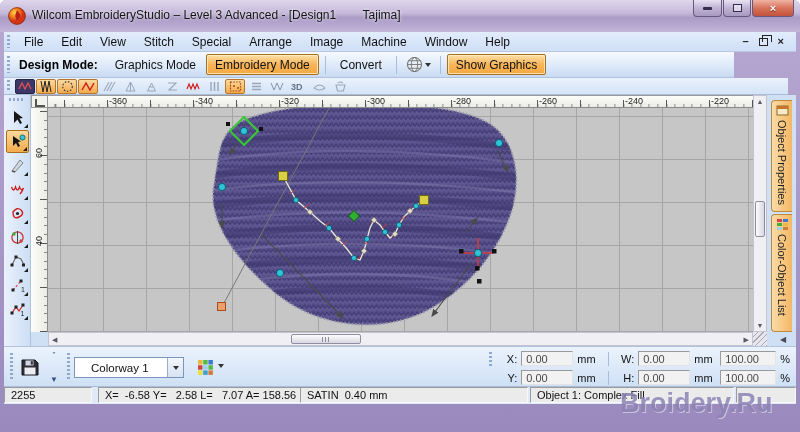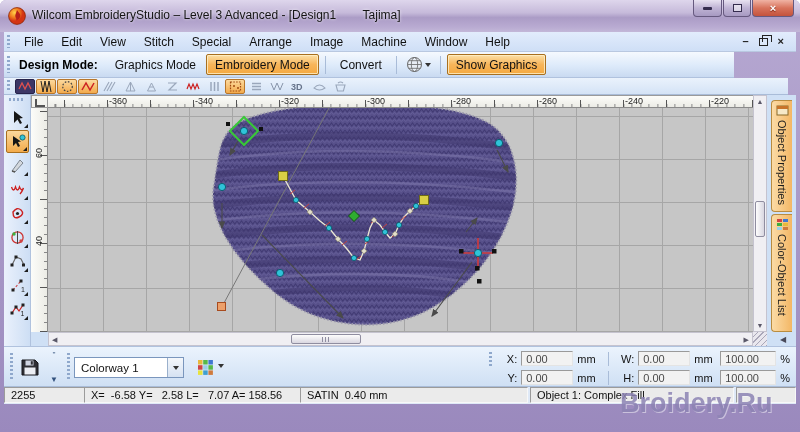--- a/index.html
+++ b/index.html
@@ -106,21 +106,21 @@
     background:linear-gradient(to right,#fbdba6,#f3b765); display:flex; flex-direction:column; align-items:center; padding-top:3px; }
   .side-tab .vtxt { writing-mode:vertical-rl; font-size:11px; color:#1c1c1c; margin-top:3px; }
   .tab-scrolls { position:absolute; left:770px; top:240px; width:18px; display:flex; flex-direction:column; align-items:center; gap:3px; color:#4a4a5a; font-size:8px;}
 
   
   .colorbar { position:absolute; left:4px; top:346px; width:792px; height:41px;
     background:linear-gradient(#ebf3fd,#cfe0f4); border-top:1px solid #b0c2de; border-bottom:1px solid #a9bcd8; }
   .floppy { position:absolute; left:14px; top:8px; width:24px; height:24px; display:flex; align-items:center; justify-content:center; }
   .mini-marks { position:absolute; left:44px; top:4px; width:12px; height:34px; font-size:8px; color:#33527e; text-align:center; line-height:1.1;}
   .combo { position:absolute; left:70px; top:10px; width:110px; height:21px; background:#fff; border:1px solid #7a96bd; display:flex; align-items:center; }
-  .combo .val { flex:1; padding-left:6px; font-size:11.5px; color:#111; }
+  .combo .val { flex:1; padding-left:16px; font-size:11.5px; color:#111; }
   .combo .btn { width:16px; height:100%; background:linear-gradient(#f4f7fb,#d6e2f2); border-left:1px solid #9ab0cc; display:flex; align-items:center; justify-content:center; }
   .palette { position:absolute; left:190px; top:10px; width:22px; height:21px; display:flex; align-items:center; justify-content:center; }
   .pal-dd { position:absolute; left:214px; top:17px; }
   .xywh { position:absolute; right:6px; top:3px; display:flex; flex-direction:column; gap:2px; }
   .frow { display:flex; align-items:center; gap:4px; height:17px; justify-content:flex-end; font-size:11px; color:#111; }
   .frow .fl { width:16px; text-align:right; }
   .finput { width:52px; height:15px; background:#f2f2f2; border:1px solid; border-color:#9a9a9a #e4e4e4 #e4e4e4 #9a9a9a;
     font-family:"Liberation Sans",sans-serif; font-size:11px; color:#4a4a4a; padding:0 4px; }
   .finput.wide { width:56px; }
   .unit { width:22px; }
@@ -582,21 +582,21 @@
         <input class="finput" readonly="" value="0.00" style="">
         <span class="unit">mm</span>
         <input class="finput wide" readonly="" value="100.00" style="">
         <span>%</span>
       </div>
     </div>
   </div>
 
   <div class="status1">
     <div class="scell" style="left:0;width:88px">2255</div>
-    <div class="scell" style="left:80px;width:224px">X=  -6.58 Y=   2.58 L=   7.07 A= 158.56</div>
+    <div class="scell" style="left:94px;width:224px">X=  -6.58 Y=   2.58 L=   7.07 A= 158.56</div>
     <div class="scell" style="left:296px;width:228px">SATIN  0.40 mm</div>
     <div class="scell" style="left:526px;width:204px">Object 1: Complex Fill</div>
     <div class="scell" style="left:732px;width:60px"></div>
   </div>
 
 
   <div class="watermark">Broidery.Ru</div>
 </div>
 
 </body></html>

